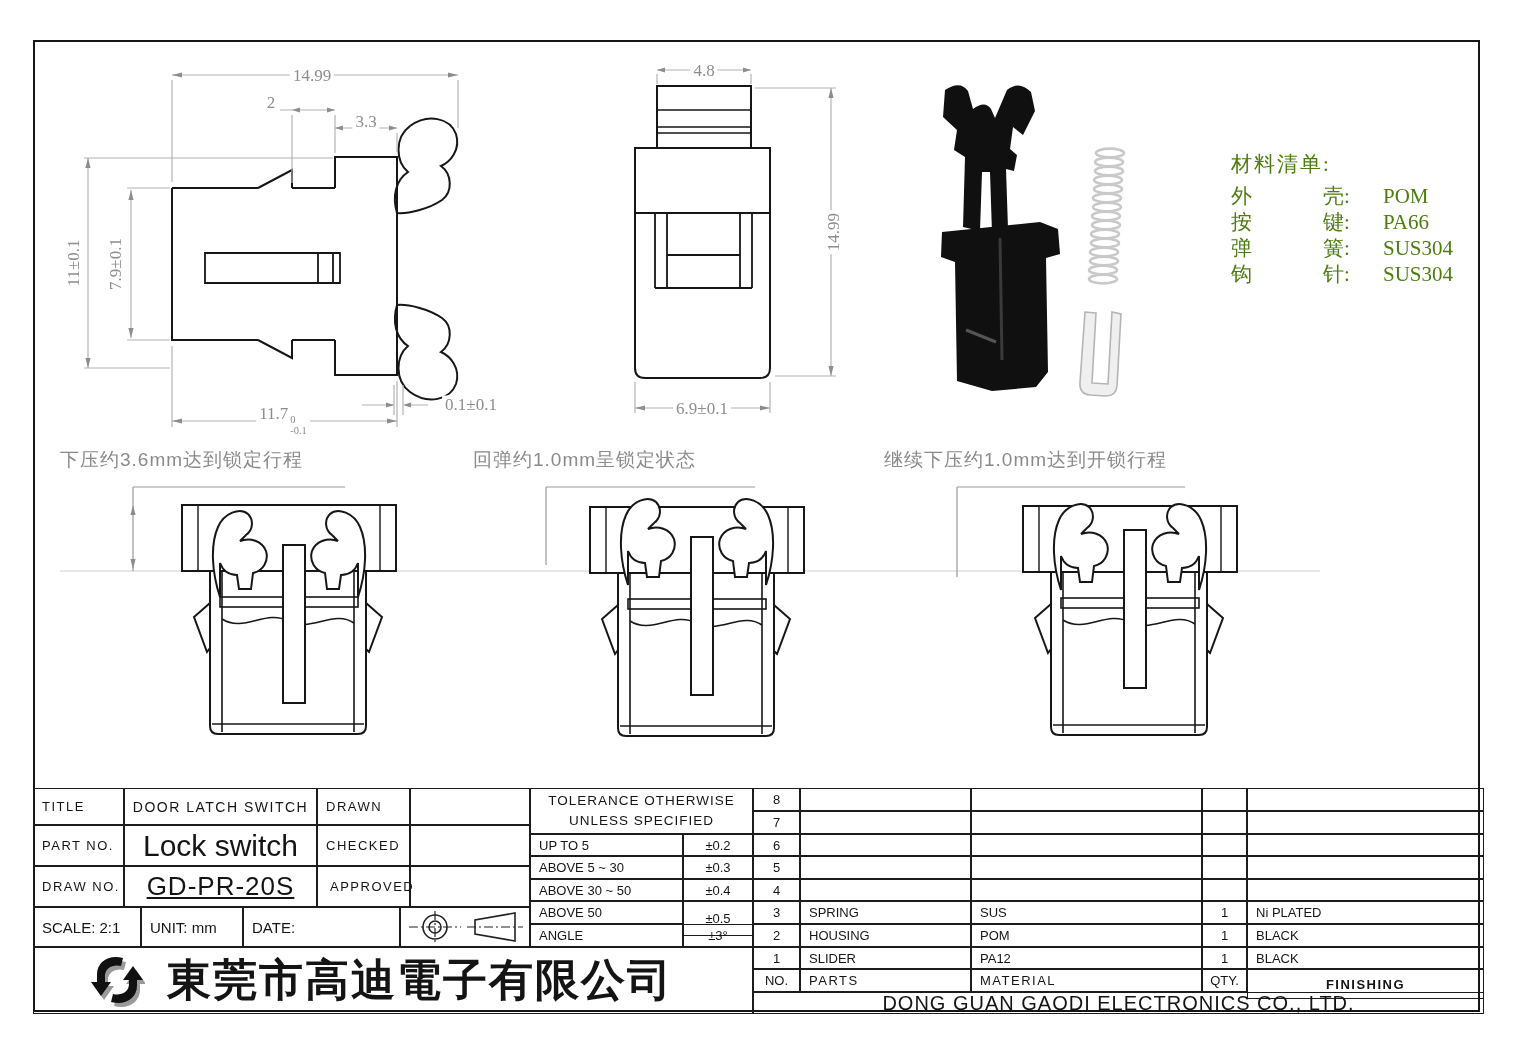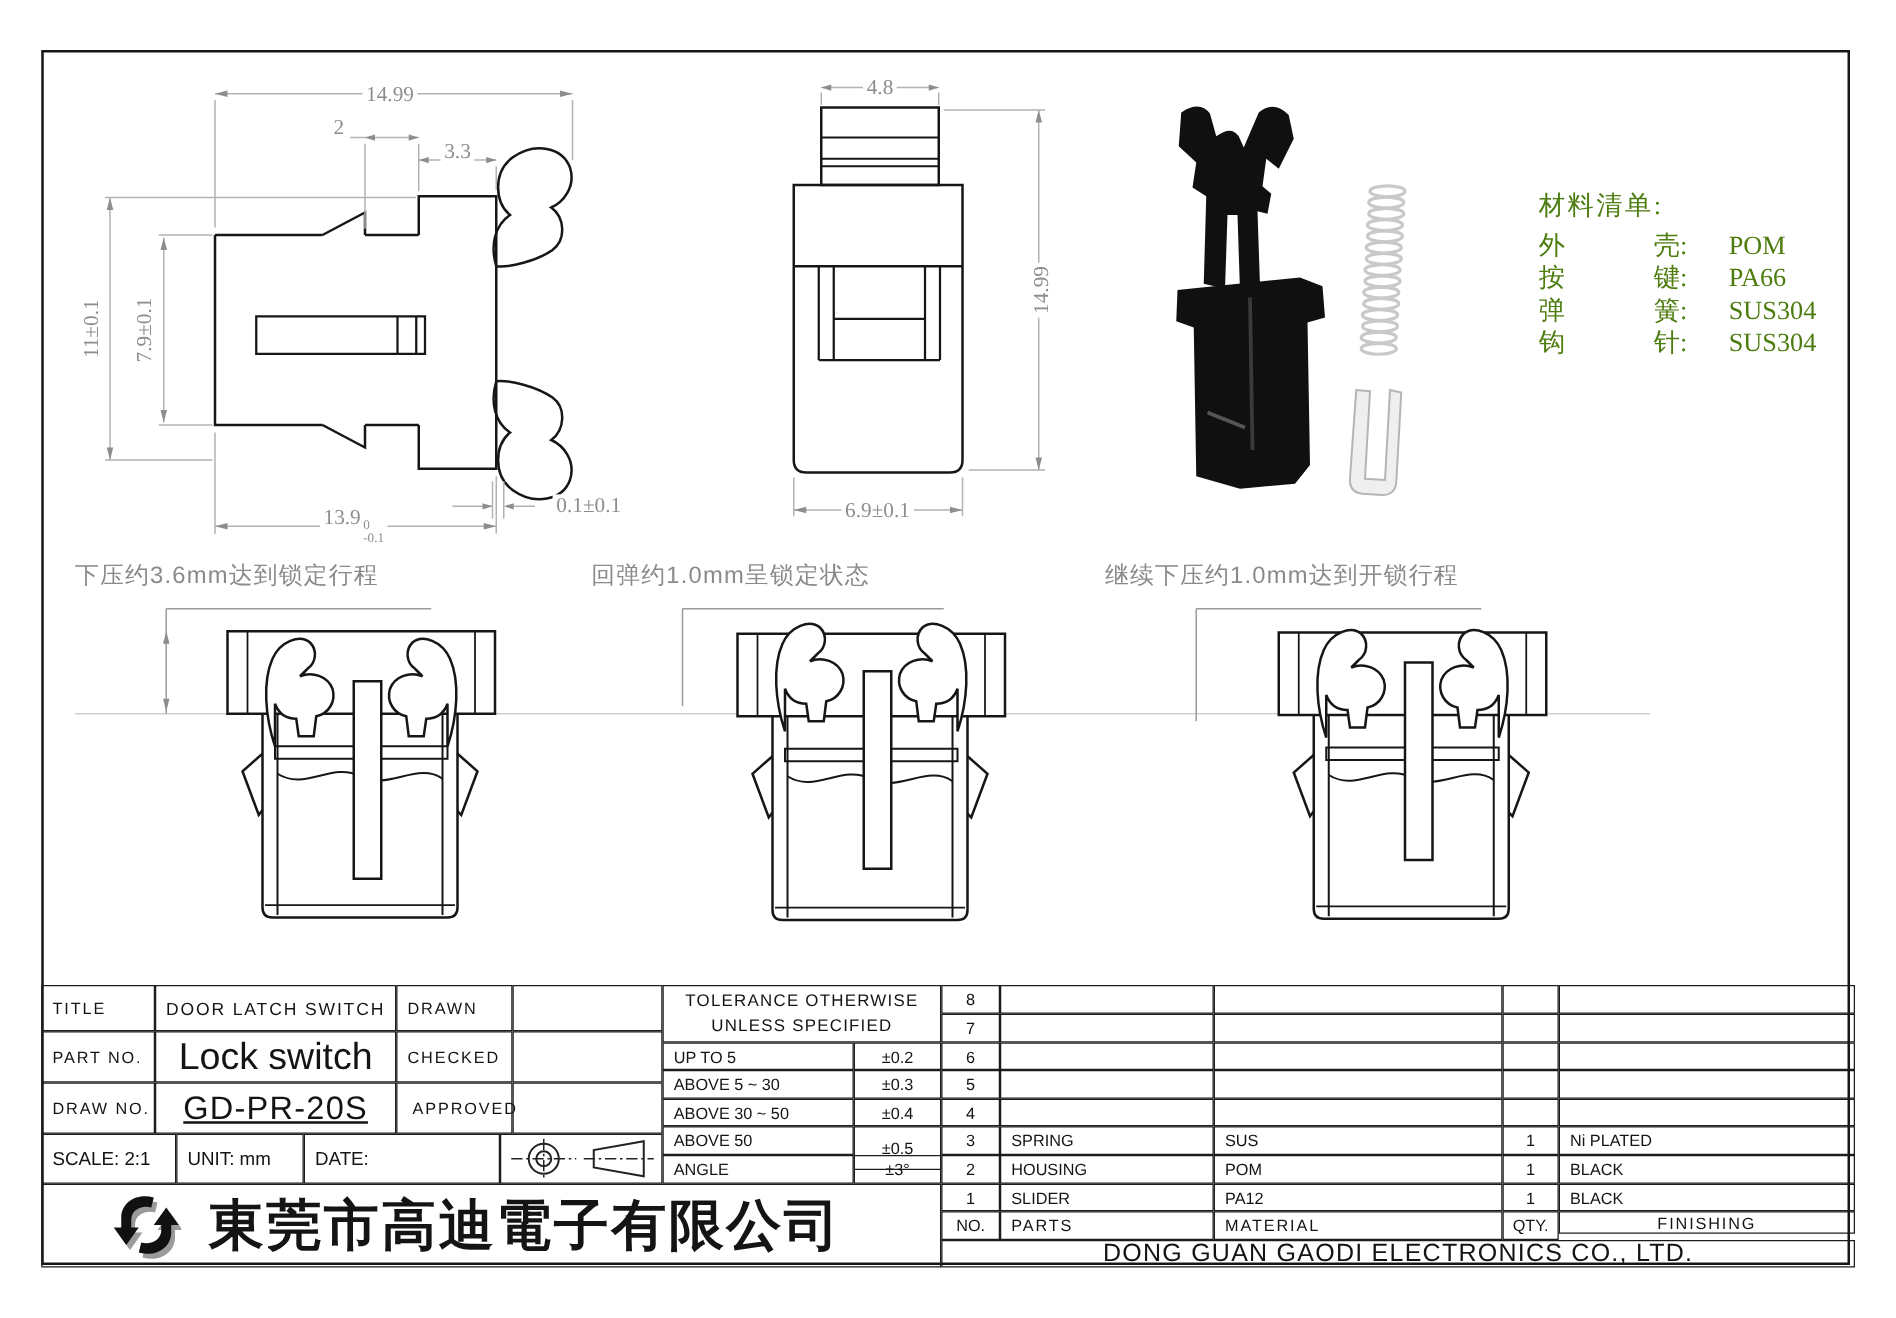--- a/index.html
+++ b/index.html
@@ -173,21 +173,21 @@
         <use href="#cs-post" y="-16"></use>
     </g>
   </svg>
 
   <div class="dim" style="left:312px;top:75px;">14.99</div>
   <div class="dim" style="left:271px;top:102px;">2</div>
   <div class="dim" style="left:366px;top:121px;">3.3</div>
   <div class="dim dim-v" style="left:73px;top:263px;">11±0.1</div>
   <div class="dim dim-v" style="left:115px;top:264px;">7.9±0.1</div>
   <div class="dim" style="left:283px;top:421px;">
-    <span>13.9</span><span class="stack">
+    <span>11.7</span><span class="stack">
         <span>0</span>
         <span>-0.1</span>
       </span>
   </div>
   <div class="dim" style="left:471px;top:404px;">0.1±0.1</div>
 
   <div class="dim" style="left:704px;top:70px;">4.8</div>
   <div class="dim dim-v" style="left:833px;top:232px;">14.99</div>
   <div class="dim" style="left:702px;top:408px;">6.9±0.1</div>
 
@@ -322,16 +322,16 @@
   <div class="cell ctr" style="left:753px;top:947px;width:47px;height:22px;">1</div>
   <div class="cell pad" style="left:800px;top:947px;width:171px;height:22px;">SLIDER</div>
   <div class="cell pad" style="left:971px;top:947px;width:231px;height:22px;">PA12</div>
   <div class="cell ctr" style="left:1202px;top:947px;width:45px;height:22px;">1</div>
   <div class="cell pad" style="left:1247px;top:947px;width:237px;height:22px;">BLACK</div>
 
   <div class="cell ctr" style="left:753px;top:969px;width:47px;height:23px;">NO.</div>
   <div class="cell pad sp" style="left:800px;top:969px;width:171px;height:23px;">PARTS</div>
   <div class="cell pad sp" style="left:971px;top:969px;width:231px;height:23px;">MATERIAL</div>
   <div class="cell ctr" style="left:1202px;top:969px;width:45px;height:23px;">QTY.</div>
-  <div class="cell ctr sp" style="left:1247px;top:969px;width:237px;height:18px;">FINISHING</div>
+  <div class="cell ctr sp" style="left:1247px;top:969px;width:237px;height:30px;font-weight:bold;">FINISHING</div>
 
   <div class="cell companyEN" style="left:753px;top:992px;width:731px;height:22px;">DONG GUAN GAODI ELECTRONICS CO., LTD.</div>
 </div>
 
 </body></html>

